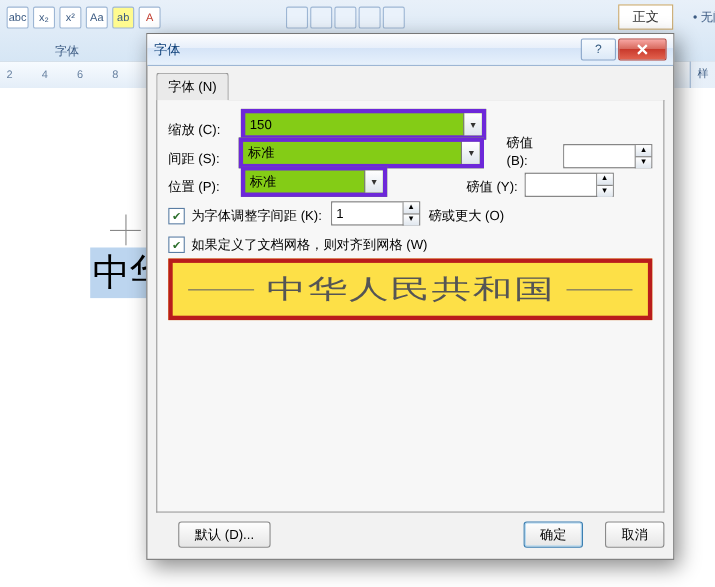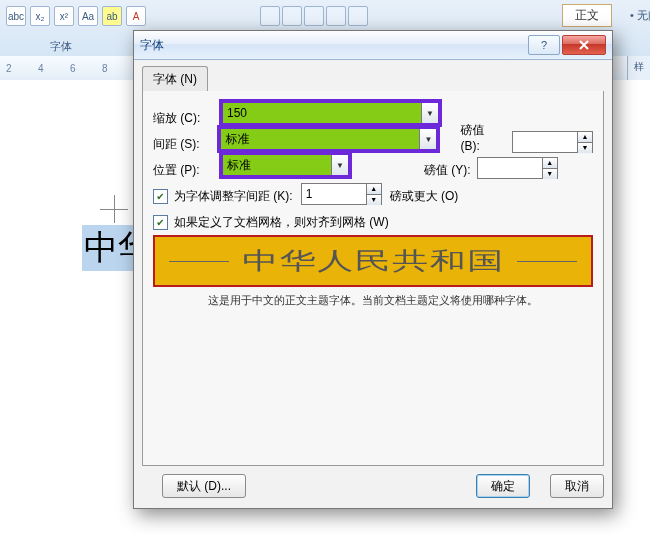--- a/index.html
+++ b/index.html
@@ -46,21 +46,21 @@
   .spin{display:inline-flex;align-items:center;border:1px solid #7a7a7a;background:#fff;height:20px}
   .spin input{border:none;outline:none;font-size:12px;height:18px;width:56px;padding:0 4px}
   .spin .btns{display:flex;flex-direction:column;border-left:1px solid #7a7a7a}
   .spin .b{width:14px;height:10px;font-size:7px;display:flex;align-items:center;justify-content:center;background:linear-gradient(#fff,#dfe6ee);cursor:default}
   .spin .b+.b{border-top:1px solid #7a7a7a}
   .pair-lbl{margin-left:20px;margin-right:6px}
   .chk{display:inline-flex;align-items:center;gap:6px}
   .chk .box{width:13px;height:13px;border:1px solid #5a7da3;background:#fff;display:flex;align-items:center;justify-content:center;font-size:10px;color:#2b6e2b}
 
   .preview-lbl{margin-top:120px}
-  .preview-box{margin-top:4px;height:48px;border:2px solid #b91c1c;background:#eab308;display:flex;align-items:center;justify-content:center;position:relative}
+  .preview-box{margin-top:4px;height:48px;border:4px solid #b91c1c;background:#fde047;display:flex;align-items:center;justify-content:center;position:relative}
   .preview-text{font-family:"SimSun",serif;font-size:24px;color:#555;letter-spacing:1px;transform:scaleX(1.5)}
   .preview-line{position:absolute;height:1px;background:#666;top:50%;width:60px}
   .preview-line.l{left:14px}.preview-line.r{right:14px}
   .preview-desc{text-align:center;font-size:11px;color:#333;margin-top:6px}
 
   .dlg-footer{position:absolute;left:8px;right:8px;bottom:8px;height:28px;display:flex;align-items:center}
   .btn{height:22px;padding:0 14px;border:1px solid #8a8a8a;border-radius:3px;background:linear-gradient(#fefefe,#e6e6e6);cursor:default;display:inline-flex;align-items:center}
   .btn.primary{border-color:#3c7fb1;box-shadow:0 0 0 1px #a8d3f0 inset}
   .dlg-footer .spacer{flex:1}
   .dlg-footer .btn{margin-left:20px}
@@ -190,21 +190,20 @@
           <span class="box">✔</span>
           <span>如果定义了文档网格，则对齐到网格 (W)</span>
         </span>
       </div>
 
       <div class="preview-box">
         <div class="preview-line l"></div>
         <div class="preview-text">中华人民共和国</div>
         <div class="preview-line r"></div>
       </div>
-      <div class="preview-desc">这是用于中文的正文主题字体。当前文档主题定义将使用哪种字体。</div>
 
     </div>
   </div>
 
   <div class="dlg-footer">
     <span class="btn">默认 (D)...</span>
     <span class="spacer"></span>
     <span class="btn primary">确定</span>
     <span class="btn">取消</span>
   </div>

